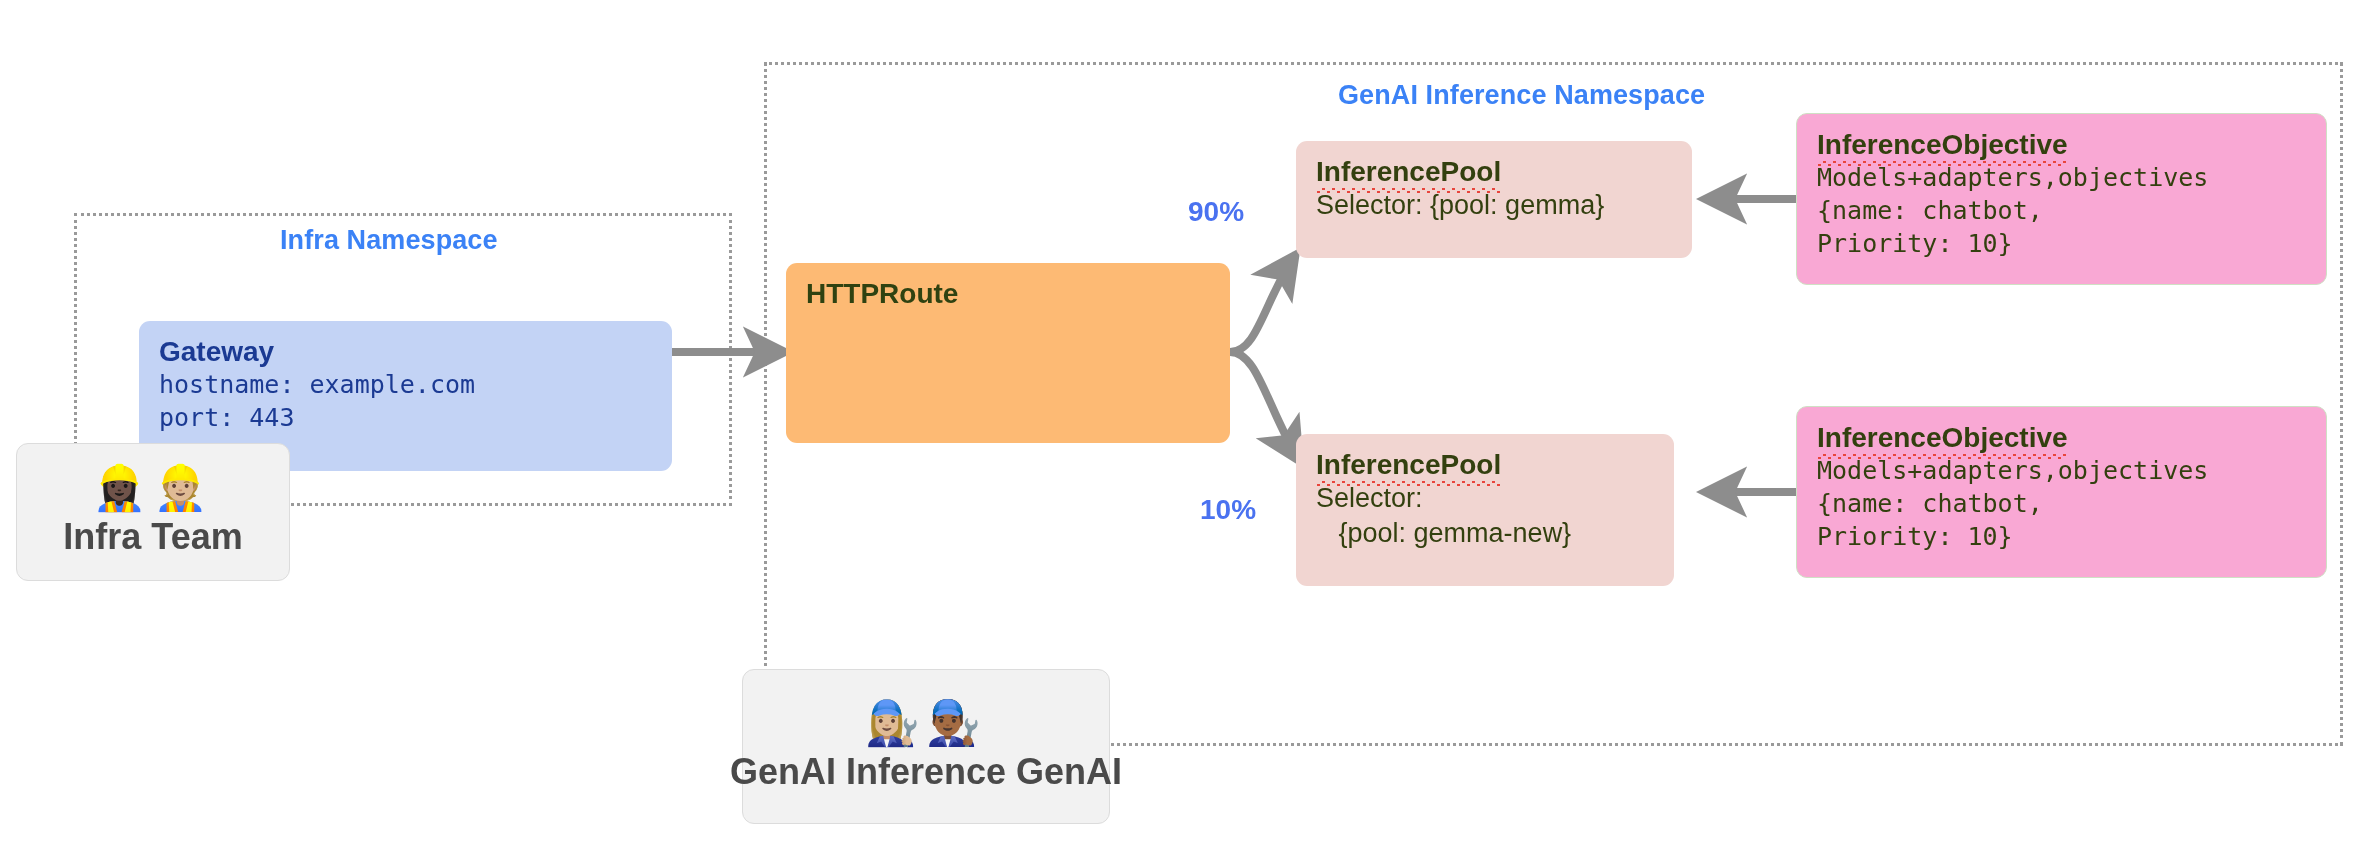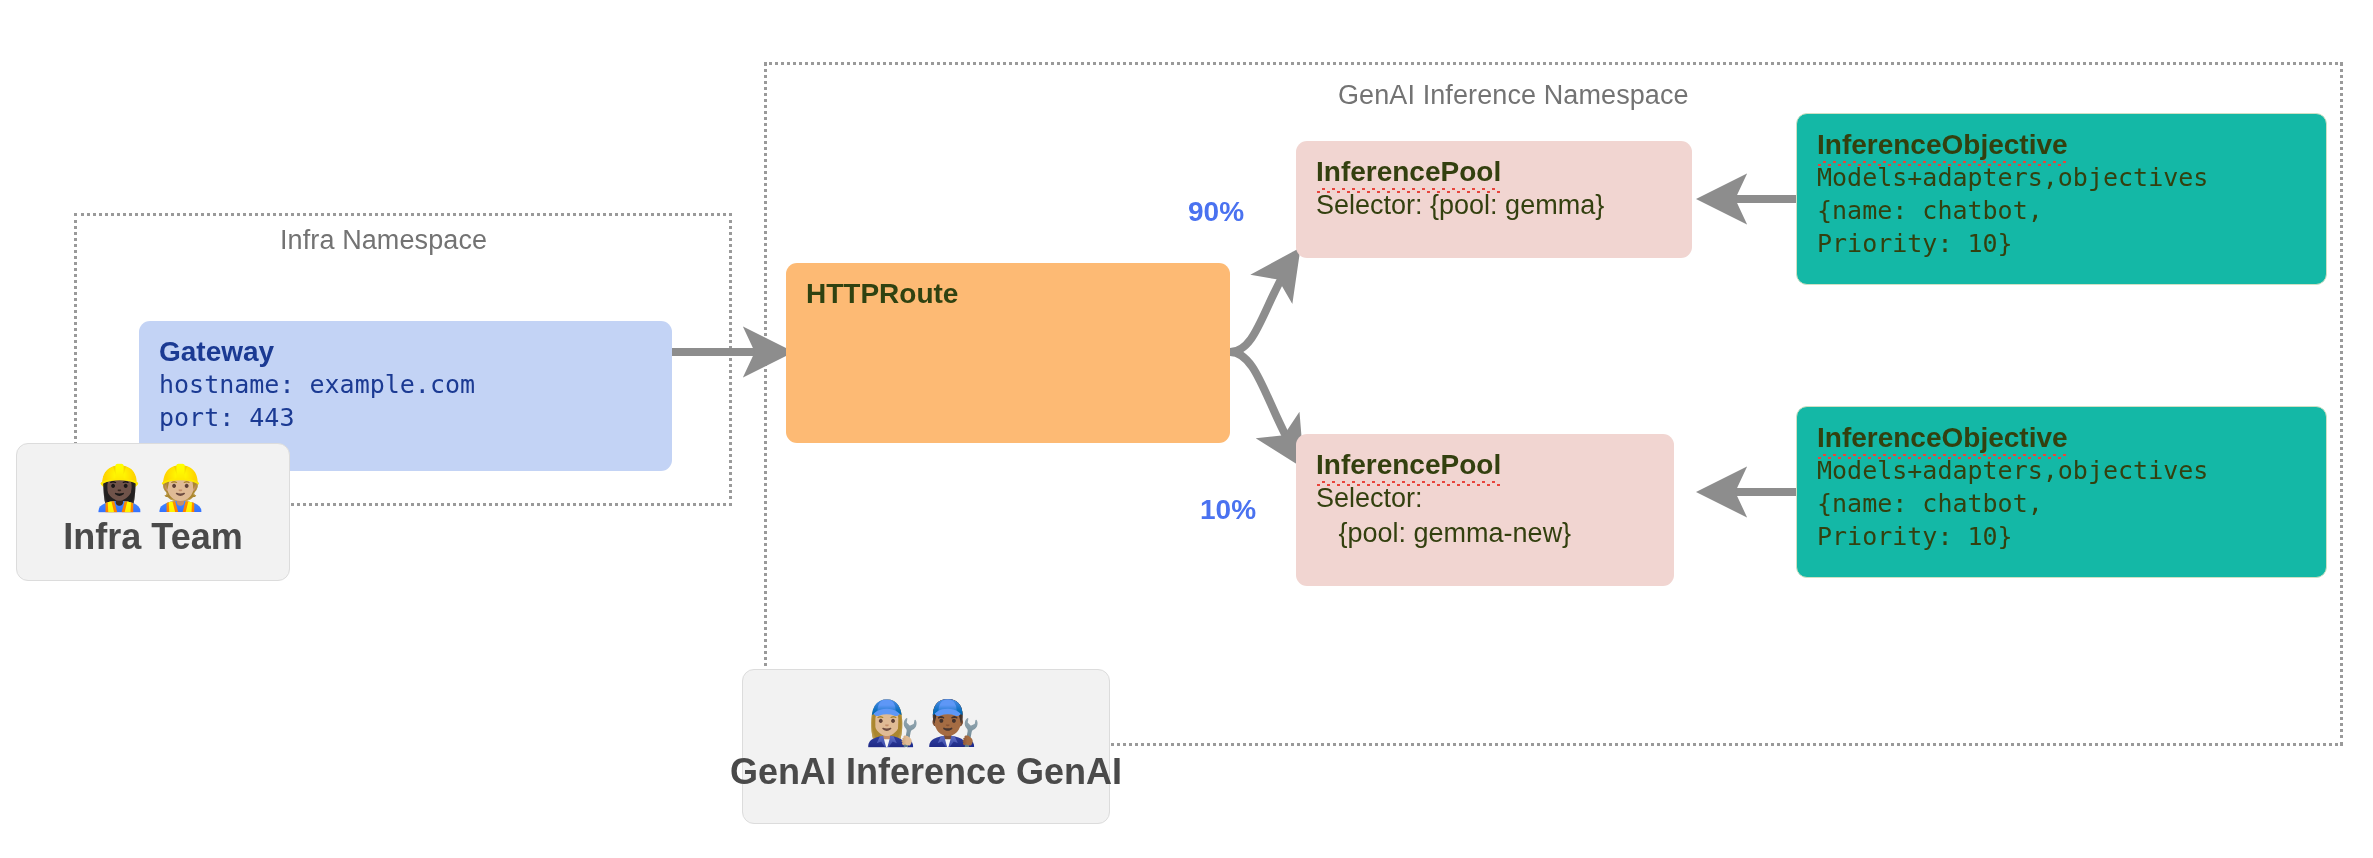--- a/index.html
+++ b/index.html
@@ -23,23 +23,23 @@
 
   
   .ns{
     position:absolute;
     border:3px dotted #9a9a9a;
     box-sizing:border-box;
     background:transparent;
   }
   .ns-title{
     position:absolute;
-    color:#737373;
+    color:#3b82f6;
     font-size:27px;
-    font-weight:400;
+    font-weight:700;
     white-space:nowrap;
     letter-spacing:.1px;
   }
 
   
   .node{
     position:absolute;
     box-sizing:border-box;
     border-radius:11px;
     padding:14px 20px 16px 20px;
@@ -88,21 +88,21 @@
   }
   .n-route{
     background:#fdba74;
     color:#2f4211;
   }
   .n-pool{
     background:#f1d5d1;
     color:#33400f;
   }
   .n-objective{
-    background:#14b8a6;
+    background:#f9a8d4;
     color:#33400f;
     border:1px solid #cfe0c4;
   }
 
   
   .team{
     position:absolute;
     box-sizing:border-box;
     background:#f2f2f2;
     border:1px solid #dcdcdc;

